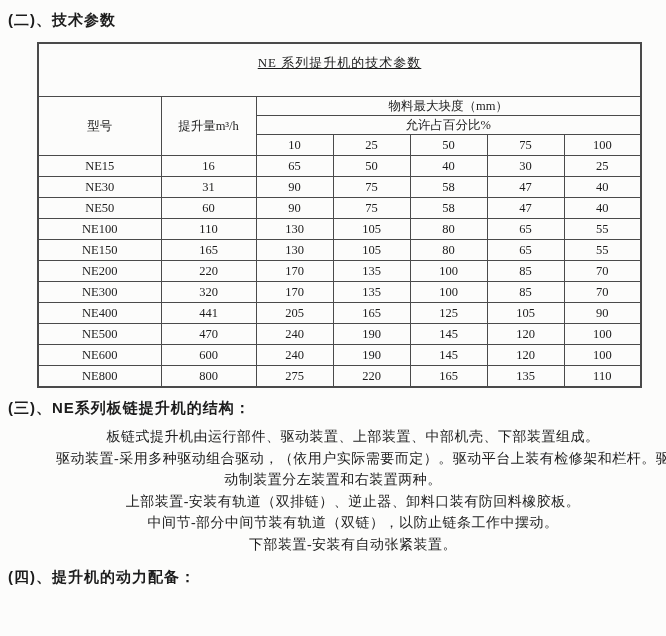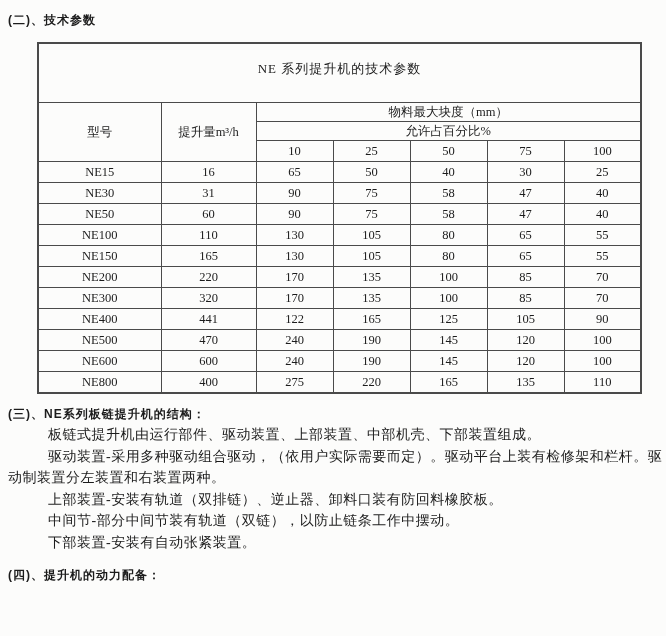--- a/index.html
+++ b/index.html
@@ -12,21 +12,21 @@
     box-sizing: border-box;
     padding: 10px 8px 0 8px;
     background: #fcfcfb;
     color: #1c1c1c;
     font-family: "Liberation Serif", serif;
     overflow: hidden;
   }
   .section-heading {
     font-family: "Liberation Sans", sans-serif;
     font-weight: bold;
-    font-size: 12px;
+    font-size: 15px;
     line-height: 20px;
     margin: 0;
     letter-spacing: 1px;
   }
   .params-table {
     border-collapse: collapse;
     table-layout: fixed;
     width: 605px;
     margin: 12px 0 0 29px;
     font-size: 12.5px;
@@ -37,33 +37,35 @@
     text-align: center;
     vertical-align: middle;
     padding: 0;
     height: 20px;
     overflow: hidden;
     white-space: nowrap;
   }
   .params-table td.title-cell {
     height: 42px;
     vertical-align: top;
-    padding-top: 16px;
+    padding-top: 10px;
     font-size: 13px;
     letter-spacing: 1px;
+    text-decoration: underline;
   }
   .params-table td.group-cell,
   .params-table td.subgroup-cell {
     height: 18px;
   }
   .col-model   { width: 123px; }
   .col-capacity{ width: 95px; }
   .col-size    { width: 77px; }
   .body-block {
-    margin: 0;
+    margin: 8px;
+    text-align: center;
   }
   .body-line {
     font-size: 14px;
     line-height: 21.5px;
     white-space: nowrap;
     letter-spacing: 0.5px;
   }
   .body-line.indented {
     padding-left: 40px;
   }
@@ -165,21 +167,21 @@
         <td>320</td>
         <td>170</td>
         <td>135</td>
         <td>100</td>
         <td>85</td>
         <td>70</td>
       </tr>
       <tr>
         <td>NE400</td>
         <td>441</td>
-        <td>122</td>
+        <td>205</td>
         <td>165</td>
         <td>125</td>
         <td>105</td>
         <td>90</td>
       </tr>
       <tr>
         <td>NE500</td>
         <td>470</td>
         <td>240</td>
         <td>190</td>
@@ -191,21 +193,21 @@
         <td>NE600</td>
         <td>600</td>
         <td>240</td>
         <td>190</td>
         <td>145</td>
         <td>120</td>
         <td>100</td>
       </tr>
       <tr>
         <td>NE800</td>
-        <td>400</td>
+        <td>800</td>
         <td>275</td>
         <td>220</td>
         <td>165</td>
         <td>135</td>
         <td>110</td>
       </tr>
     </tbody>
 </table>
 
 <h2 class="section-heading" id="section3-heading">(三)、NE系列板链提升机的结构：</h2>

